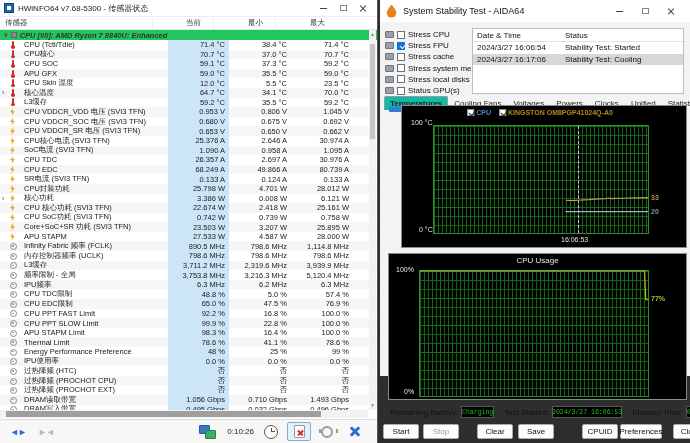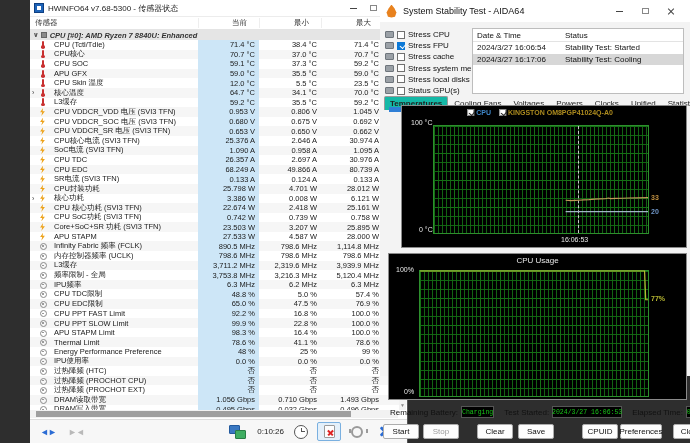--- a/index.html
+++ b/index.html
@@ -1,40 +1,40 @@
 <!DOCTYPE html>
 <html><head>
 <meta charset="utf-8">
 <style>
   html,body{margin:0;padding:0;background:#2e2e2e;font-family:"Liberation Sans","DejaVu Sans",sans-serif;}
   *{box-sizing:border-box;}
   #stage{position:relative;width:690px;height:443px;background:#2e2e2e;overflow:hidden;}
   .win{position:absolute;background:#fff;}
 
   
-  #hwinfo{left:0;top:0;width:378px;height:443px;border-right:1px solid #555;margin-left:30px;}
+  #hwinfo{left:0;top:0;width:378px;height:443px;border-right:1px solid #555;}
   .hw-titlebar{position:absolute;left:0;top:0;width:100%;height:17px;background:#fff;display:flex;align-items:center;padding:0 4px;border-bottom:1px solid #ececec;}
   .hw-appicon{width:10px;height:10px;background:#1d63b8;border:1px solid #0e3f82;margin-right:4px;position:relative;}
   .hw-appicon::after{content:"";position:absolute;left:2px;top:2px;width:4px;height:4px;background:#fff;}
   .hw-title{font-size:8px;color:#222;white-space:nowrap;}
   .wbtns{margin-left:auto;display:flex;}
   .wbtn{width:20px;height:15px;display:flex;align-items:center;justify-content:center;color:#444;font-size:9px;}
   .glyph-min{width:7px;height:1px;background:#444;}
   .glyph-max{width:7px;height:6px;border:1px solid #888;}
   .glyph-x{position:relative;width:8px;height:8px;}
   .glyph-x::before,.glyph-x::after{content:"";position:absolute;left:0;top:3.5px;width:8px;height:1px;background:#444;}
   .glyph-x::before{transform:rotate(45deg);} .glyph-x::after{transform:rotate(-45deg);}
 
-  .hw-header{position:absolute;left:0;top:17px;width:100%;height:13px;display:flex;align-items:center;font-size:7.5px;color:#333;border-bottom:1px solid #e4e4e4;padding-right:24px;}
+  .hw-header{position:absolute;left:0;top:17px;width:100%;height:13px;display:flex;align-items:center;font-size:7.5px;color:#333;border-bottom:1px solid #e4e4e4;padding-right:40px;}
   .hw-header .hc-sensor{flex:1;padding-left:5px;}
   .hw-header .hc{width:61px;text-align:right;padding-right:12px;border-left:1px solid #eee;}
   .hw-header .hc.min{width:62px;} .hw-header .hc.max{width:62px;}
 
   .hw-table{position:absolute;left:0;top:30px;width:100%;height:380px;overflow:hidden;}
-  .group{display:flex;align-items:center;height:10px;background:#e5e5e5;font-size:7.5px;font-weight:bold;font-style:italic;color:#333;padding-left:3px;}
+  .group{display:flex;align-items:center;height:10px;background:#22c55e;font-size:7.5px;font-weight:bold;font-style:italic;color:#333;padding-left:3px;}
   .group .chev{font-size:7px;font-style:normal;margin-right:2px;color:#555;}
   .group .cpuic{width:6px;height:6px;background:#8a8a8a;border:1px solid #666;margin-right:3px;}
   .srow{display:flex;align-items:center;height:9.6px;font-size:7.5px;color:#1a1a1a;padding-right:24px;}
   .srow:nth-child(even){background:#f6f6f6;}
   .c-ico{width:24px;display:flex;align-items:center;padding-left:2px;flex:none;}
   .expmark{width:7px;font-size:7px;color:#444;visibility:hidden;line-height:9px;}
   .srow.exp .expmark{visibility:visible;}
   .ric{width:7px;height:8px;position:relative;flex:none;}
   .ric.temp::before{content:"";position:absolute;left:2.5px;top:0;width:2px;height:6px;background:#c82f2f;border-radius:1px;}
   .ric.temp::after{content:"";position:absolute;left:1.5px;top:4.5px;width:4px;height:3.5px;background:#c82f2f;border-radius:50%;}

